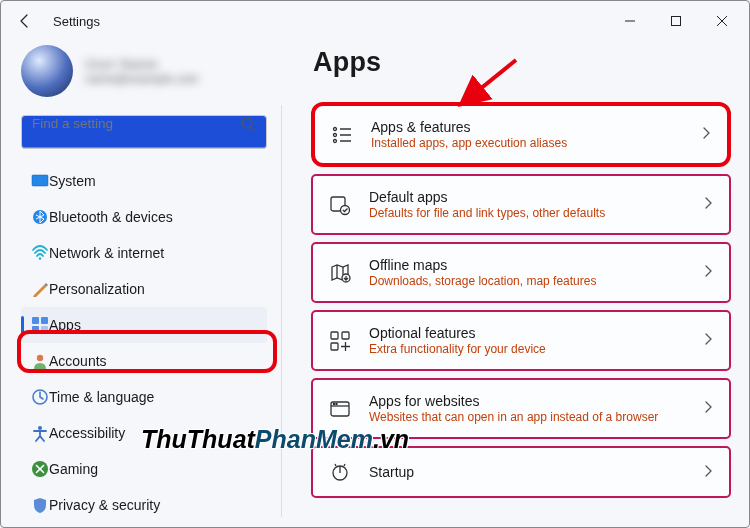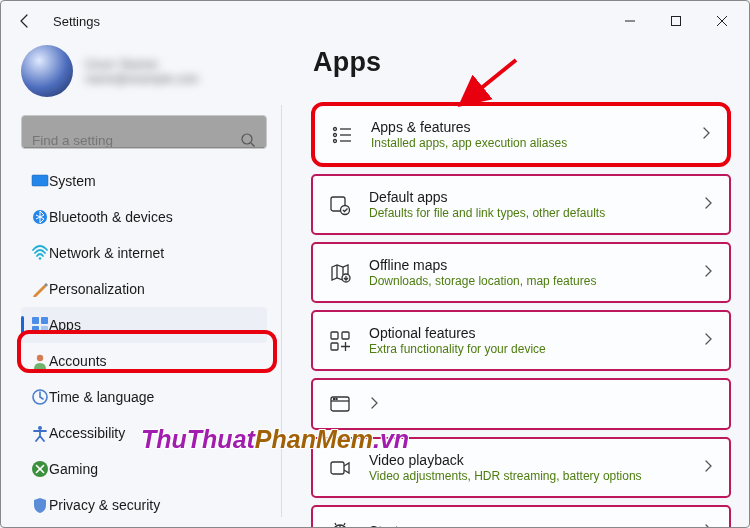--- a/index.html
+++ b/index.html
@@ -23,47 +23,47 @@
   .titlebar .title { margin-left: 14px; font-size: 13px; }
   .winctrls { margin-left: auto; display:flex; }
   .winctrls div { width: 46px; height: 30px; display:flex; align-items:center; justify-content:center; }
 
   .layout { display:flex; height: calc(100% - 40px); }
   .sidebar { width: 280px; padding: 0 14px 0 20px; display:flex; flex-direction:column; min-height:0; }
   .profile { display:flex; align-items:center; gap:12px; margin-bottom:18px; margin-top:4px; }
   .avatar { width: 52px; height: 52px; border-radius: 50%; background: radial-gradient(circle at 35% 30%, #dfe9ff 0%, #4d6dbd 55%, #1d2c5b 100%); }
   .profile-text .name { font-weight:600; font-size:14px; filter: blur(4px); color:#999;}
   .profile-text .email { font-size:12px; color:#666; filter: blur(4px);}
-  .searchbox { position:relative; display:flex; align-items:flex-end; height:34px; border:1px solid #c7c7c7; border-radius:4px; background:#a3a3a3; padding:0 10px; margin-bottom:14px;}
+  .searchbox { position:relative; display:flex; align-items:flex-start; height:34px; border:1px solid #c7c7c7; border-radius:4px; background:#1d4ed8; padding:0 10px; margin-bottom:14px;}
   .searchbox input { border:none; outline:none; background:transparent; flex:1; font-size:13.5px; }
   .searchbox .line { position:absolute; bottom:0; left:2px; right:2px; height:1px; background:#888; }
   .nav { flex:1; overflow-y:auto; padding-right:4px; margin-right:-4px;}
   .nav-item { display:flex; align-items:center; height:36px; padding:0 10px; border-radius:4px; position:relative; font-size:14px;}
   .nav-item.selected { background:#eceff5; }
   .nav-item.selected::before { content:""; position:absolute; left:0; top:9px; bottom:9px; width:3px; background:#1a66d9; border-radius:2px;}
   .nav-icon { width:18px; height:18px; display:flex; align-items:center; justify-content:center; }
   .highlight-apps { position:absolute; border:4px solid #e9000f; border-radius:12px; pointer-events:none; left:16px; top:329px; width:260px; height:43px;}
 
   .content { flex:1; padding: 0 18px 0 30px; display:flex; flex-direction:column; min-height:0; position:relative;}
   .content::before { content:""; position:absolute; left:0; top:64px; bottom:10px; width:1px; background:#ddd;}
   .headline { font-size:27px; font-weight:600; margin: 6px 0 24px 2px; letter-spacing:0.2px;}
   .cards { flex:1; overflow-y:auto; padding-right:6px; margin-right:-6px;}
   .card { display:flex; align-items:center; gap:18px; background:#fcfdfe; border:2px solid #be185d; border-radius:5px; padding:13px 16px; margin-bottom:7px; box-shadow: 0 1px 1px rgba(0,0,0,0.02);}
   .card .cicon { width:22px; height:22px; display:flex; align-items:center; justify-content:center;}
   .card .ctext { flex:1; }
   .card .ctitle { font-size:14px; }
-  .card .csub { font-size:12px; color:#4d7c0f; margin-top:1px; }
+  .card .csub { font-size:12px; color:#c2410c; margin-top:1px; }
   .card .chev { color:#555; }
   .highlight-card { border:4px solid #e9000f !important; border-radius:12px !important; }
 
   .arrow { position:absolute; left:453px; top:53px; }
 
   .watermark { position:absolute; left:140px; top:424px; font-size:25px; font-weight:700; font-style:italic; white-space:nowrap; pointer-events:none; text-shadow: -1px -1px 0 #fff, 1px -1px 0 #fff, -1px 1px 0 #fff, 1px 1px 0 #fff;}
-  .watermark .r { color:#a21caf; }
-  .watermark .b { color:#a16207; }
+  .watermark .r { color:#000000; }
+  .watermark .b { color:#0c4a6e; }
 
   .nav::-webkit-scrollbar, .cards::-webkit-scrollbar { width:3px; }
   .nav::-webkit-scrollbar-thumb, .cards::-webkit-scrollbar-thumb { background:#c4c4c4; border-radius:2px;}
 </style>
 </head>
 <body>
 
 <div class="titlebar">
   <div class="back">
     <svg width="16" height="16" viewBox="0 0 16 16">
@@ -292,40 +292,29 @@
 
       <div class="card">
         <span class="cicon">
             <svg width="22" height="22" viewBox="0 0 22 22" stroke="#333" stroke-width="1.3" fill="none">
               <rect x="2" y="4" width="18" height="14" rx="2"></rect>
               <line x1="2" y1="8" x2="20" y2="8"></line>
               <circle cx="5" cy="6" r="0.6" fill="#333"></circle>
               <circle cx="7.5" cy="6" r="0.6" fill="#333"></circle>
             </svg>
           </span>
-        <span class="chev"><svg width="10" height="14" viewBox="0 0 10 14">
-              <path d="M3 2 L8 7 L3 12" stroke="#555" stroke-width="1.3" fill="none" stroke-linecap="round"></path>
-            </svg></span>
-      </div>
-
-      <div class="card">
-        <span class="cicon">
-            <svg width="22" height="22" viewBox="0 0 22 22" stroke="#333" stroke-width="1.3" fill="none">
-              <rect x="2" y="5" width="13" height="12" rx="2"></rect>
-              <path d="M15 9 L20 6 L20 16 L15 13"></path>
-            </svg>
-          </span>
-        <div class="ctext">
-            <div class="ctitle">Video playback</div>
-            <div class="csub">Video adjustments, HDR streaming, battery options</div>
-          </div>
-        <span class="chev"><svg width="10" height="14" viewBox="0 0 10 14">
-              <path d="M3 2 L8 7 L3 12" stroke="#555" stroke-width="1.3" fill="none" stroke-linecap="round"></path>
-            </svg></span>
-      </div>
+        <div class="ctext">
+            <div class="ctitle">Apps for websites</div>
+            <div class="csub">Websites that can open in an app instead of a browser</div>
+          </div>
+        <span class="chev"><svg width="10" height="14" viewBox="0 0 10 14">
+              <path d="M3 2 L8 7 L3 12" stroke="#555" stroke-width="1.3" fill="none" stroke-linecap="round"></path>
+            </svg></span>
+      </div>
+
 
       <div class="card">
         <span class="cicon">
             <svg width="22" height="22" viewBox="0 0 22 22" stroke="#333" stroke-width="1.3" fill="none">
               <circle cx="11" cy="12" r="7"></circle>
               <path d="M11 5 L11 12 M6 3 L7 5 M16 3 L15 5"></path>
             </svg>
           </span>
         <div class="ctext">
             <div class="ctitle">Startup</div>

